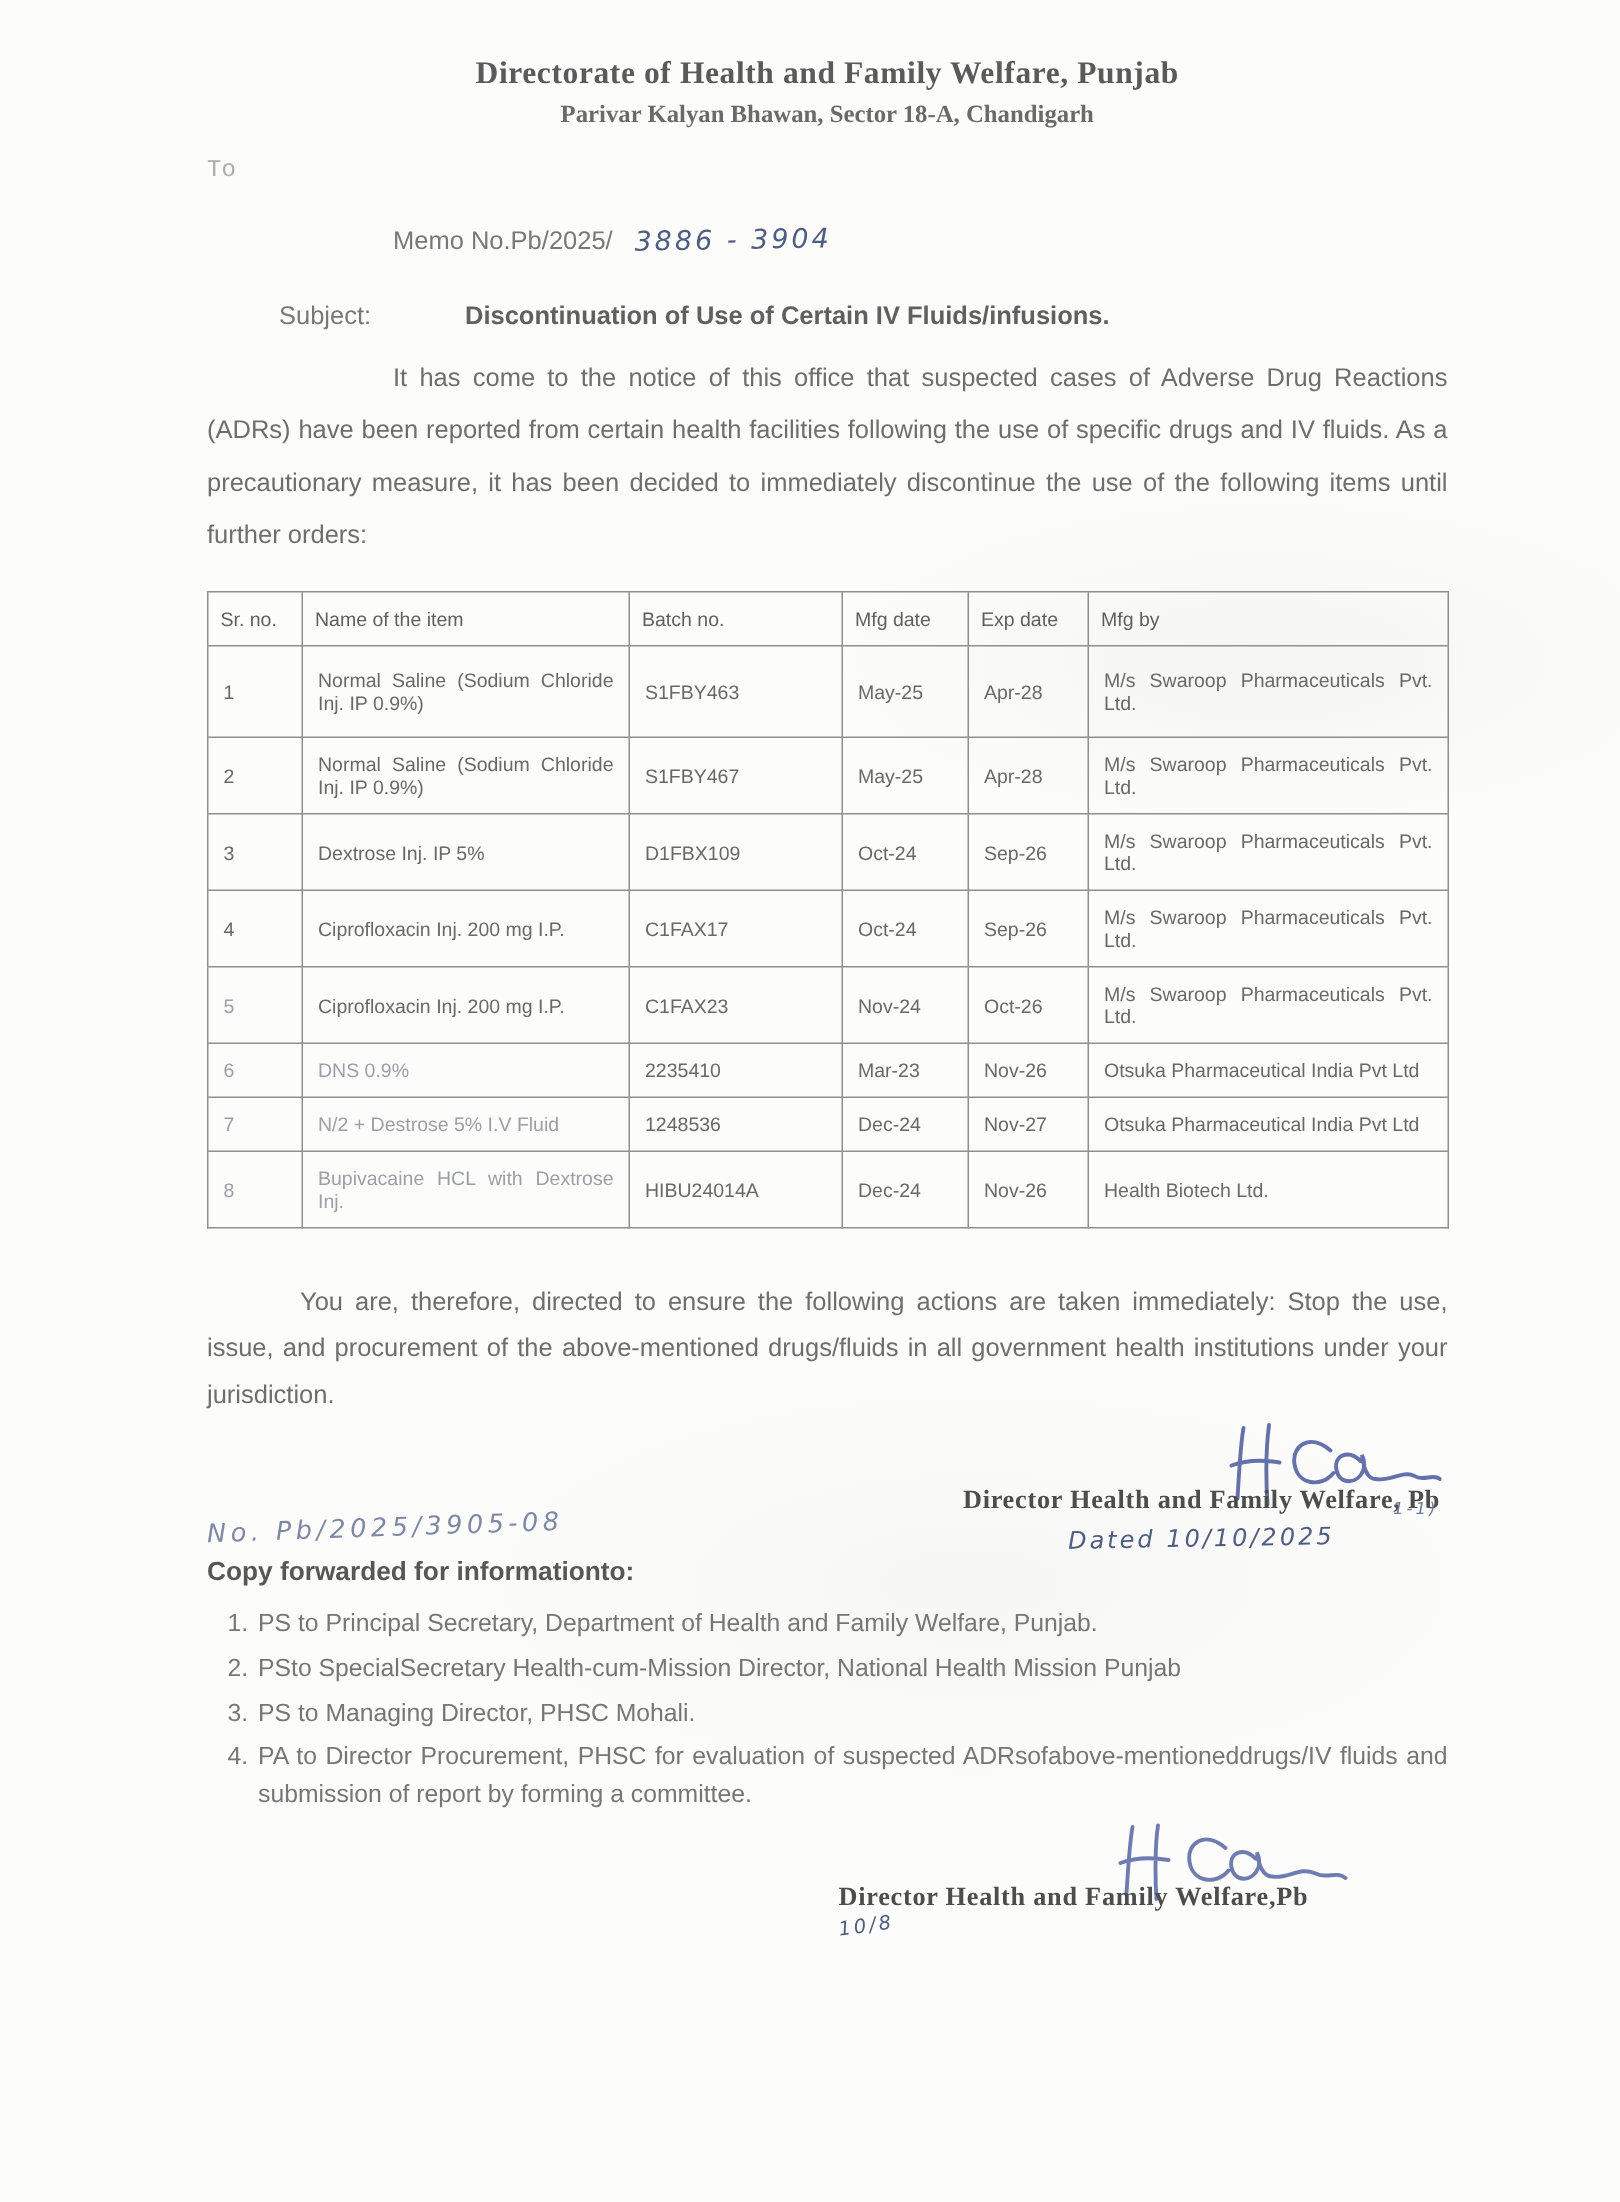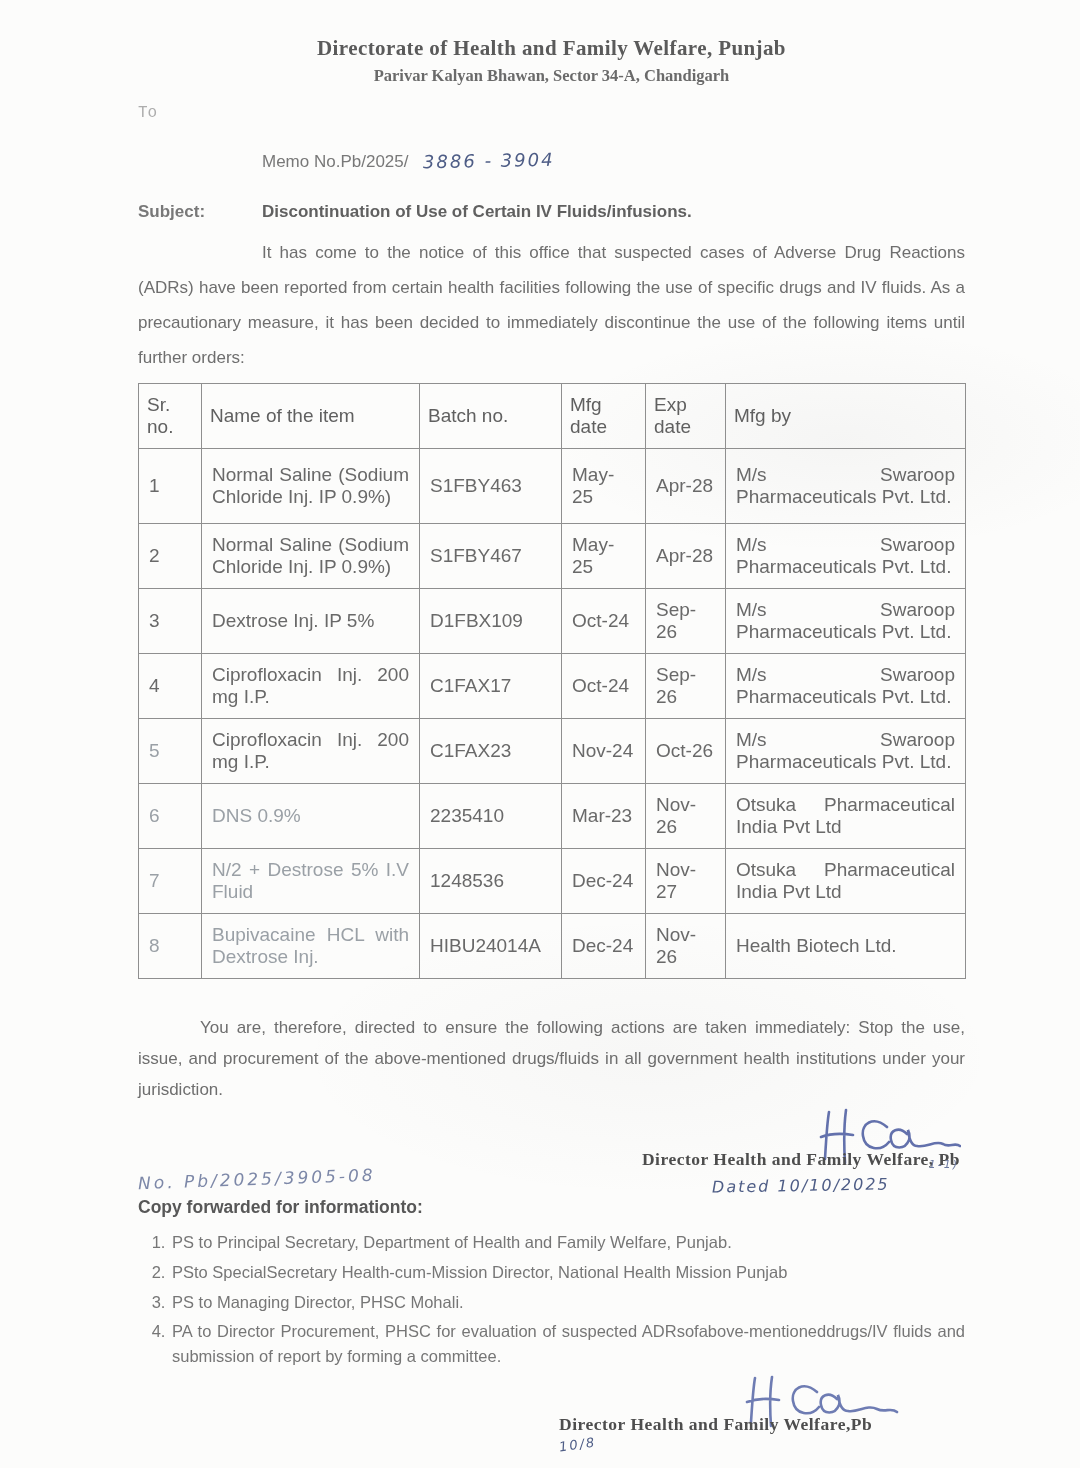--- a/index.html
+++ b/index.html
@@ -35,35 +35,35 @@
   .hw {
     font-family:"DejaVu Sans", sans-serif;
     font-style:italic;
     color:#4e5d86;
     letter-spacing:2px;
     display:inline-block;
   }
   .memo-line .hw { margin-left:10px; font-size:18px; transform:rotate(-1deg); }
   
   .subject-row { display:flex; margin-top:30px; font-size:17px; }
-  .subject-label { width:124px; font-weight:bold; color:#787878; flex:none; }
+  .subject-label { width:124px; font-weight:normal; color:#787878; flex:none;margin-left:48px; }
   .subject-text { font-weight:bold; color:#606060; }
   
   .body-para {
     margin:14px 0 0; font-size:17px; line-height:2.05;
     text-align:justify; text-indent:124px; color:#6e6e6e;
   }
   .closing-para {
     margin:34px 0 0; font-size:17px; line-height:1.8;
     text-align:justify; text-indent:62px; color:#6e6e6e;
   }
   
   table.items {
     border-collapse:collapse; table-layout:fixed; width:100%;
-    margin-top:8px; font-size:19px; color:#696969;
+    margin-top:20px; font-size:13px; color:#696969;
   }
   table.items th, table.items td {
     border:1px solid #8f8f8f; padding:10px 10px; vertical-align:middle;
     overflow:hidden;
   }
   table.items th { text-align:left; font-weight:normal; color:#606060; padding:10px 8px; }
   td.col1, td.col5 { text-align:justify; }
   tbody tr:nth-child(1) td { padding-top:15px; padding-bottom:15px; }
   tbody tr:nth-child(6) td.col0, tbody tr:nth-child(6) td.col1,
   tbody tr:nth-child(7) td.col0, tbody tr:nth-child(7) td.col1,
@@ -91,21 +91,21 @@
   .bottom-sig .sig-scribble { margin:0 auto -14px 180px; }
   .sig-note { font-size:13px; margin-top:2px; transform:rotate(-8deg); }
 </style>
 </head>
 <body>
 
 <div class="page">
 
   <div class="letterhead">
     <div class="lh-title">Directorate of Health and Family Welfare, Punjab</div>
-    <div class="lh-subtitle">Parivar Kalyan Bhawan, Sector 34-A, Chandigarh</div>
+    <div class="lh-subtitle">Parivar Kalyan Bhawan, Sector 18-A, Chandigarh</div>
   </div>
 
   <div class="to">To</div>
 
 
   <div class="memo-line first">
     <span>Memo No.Pb/2025/</span>
     <span class="hw">3886 - 3904</span>
   </div>
 

